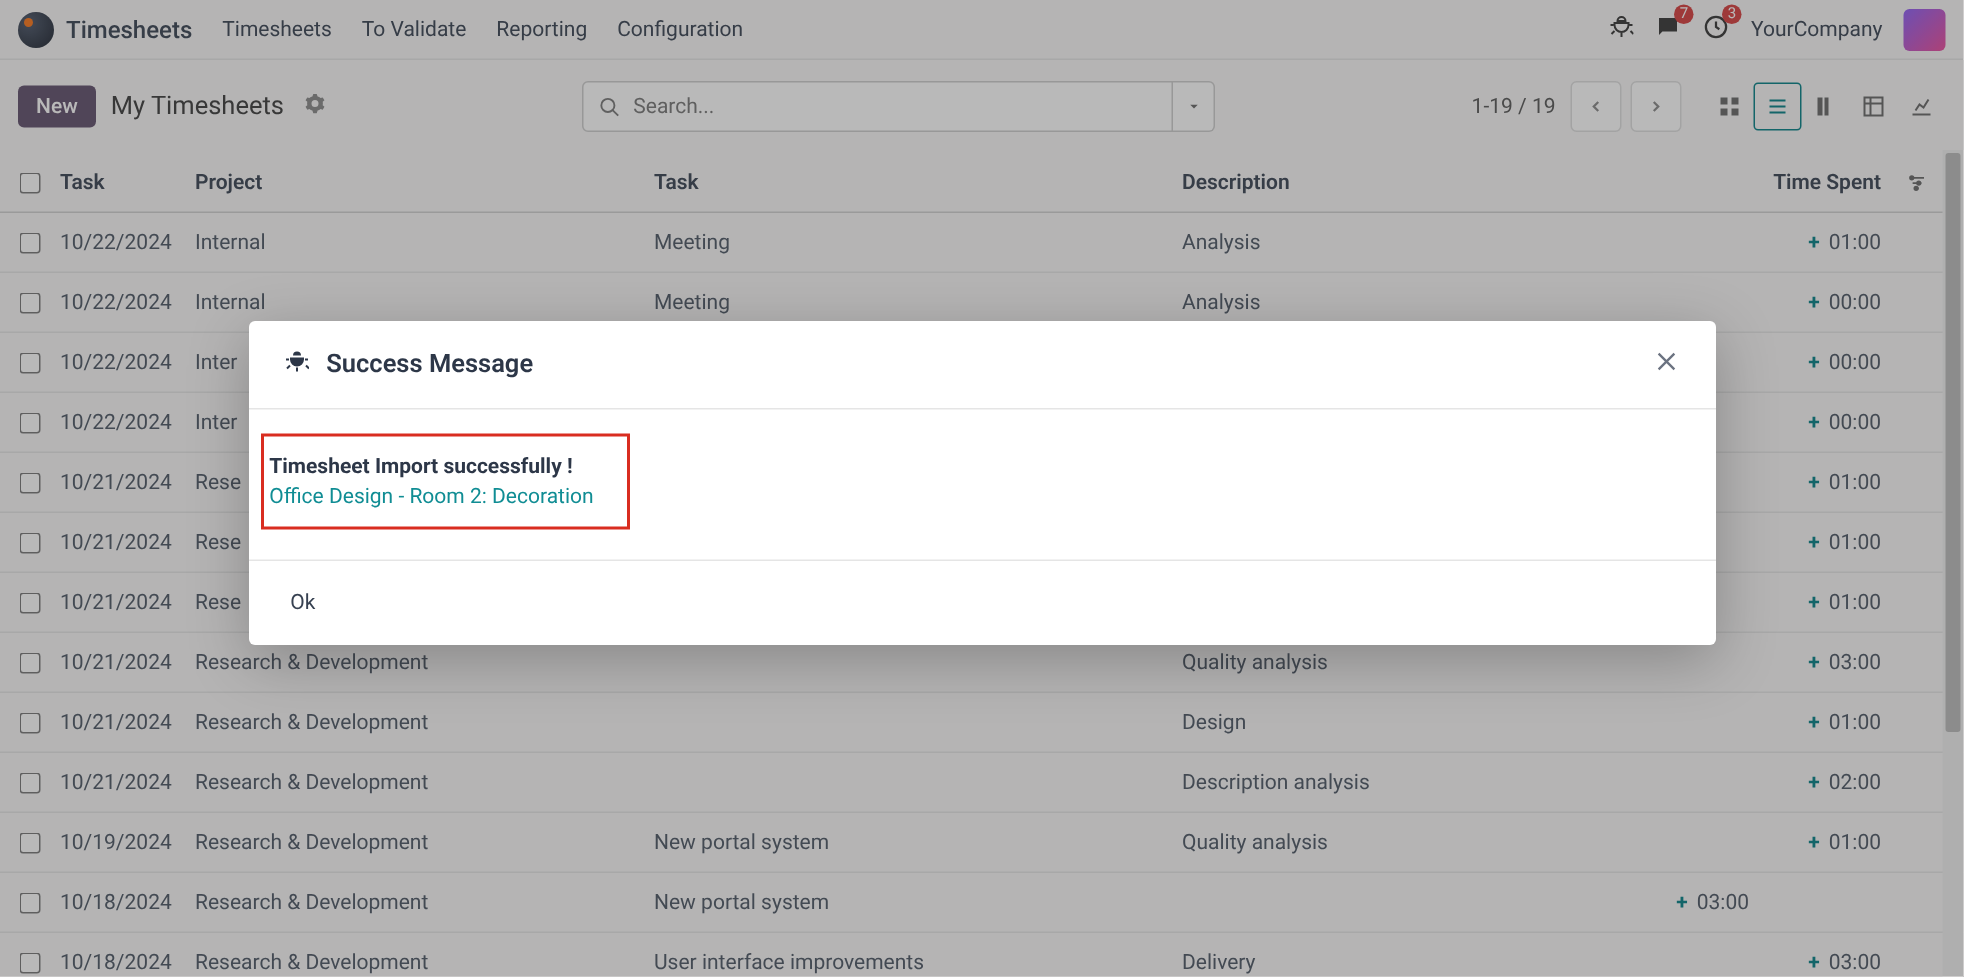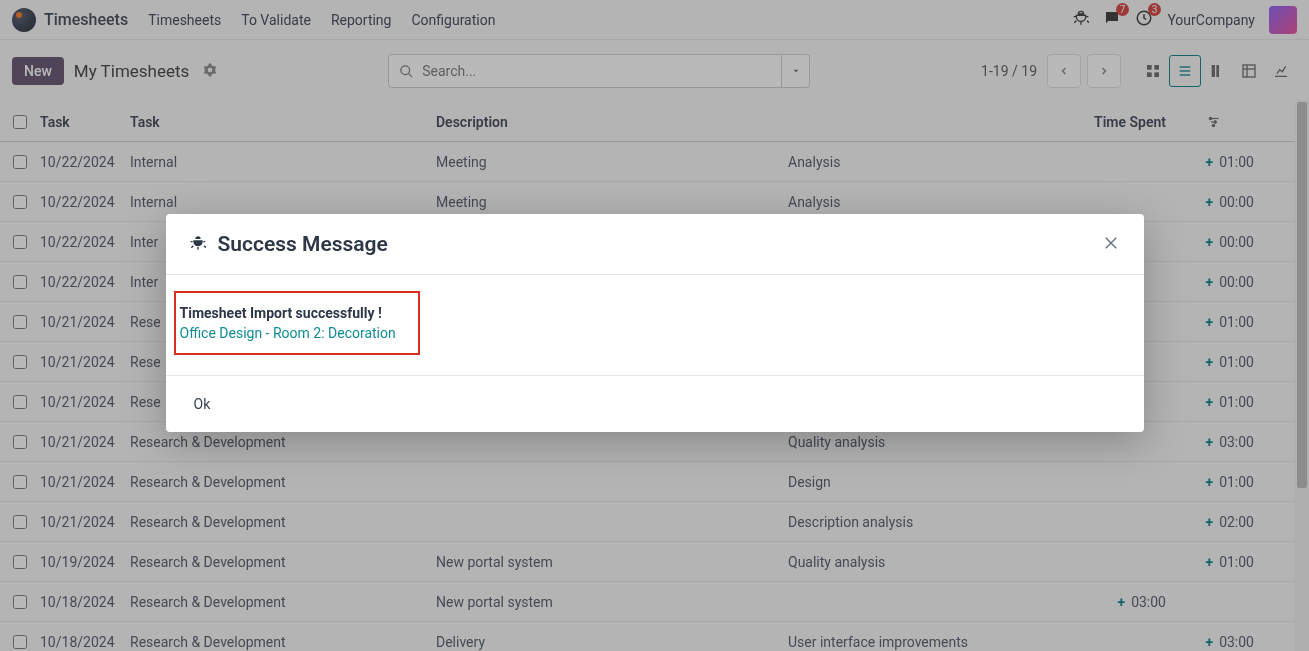--- a/index.html
+++ b/index.html
@@ -47,21 +47,21 @@
     .filter-icon { display: flex; justify-content: center; color: #666; }
     
     
     .sbar { position: absolute; right: 0; top: 100px; width: 14px; height: calc(100% - 100px); background: #f0f0f0; }
     .sbar-thumb { width: 10px; margin: 2px; background: #bbb; border-radius: 2px; height: 70%; }
     
     
     .overlay { position: absolute; inset: 0; background: rgba(55,55,55,0.35); display: flex; align-items: flex-start; justify-content: center; }
     .modal { margin-top: 214px; width: 978px; background: #fff; border-radius: 4px; box-shadow: 0 10px 40px rgba(0,0,0,.25); }
     .m-head { display: flex; align-items: center; padding: 18px 24px; border-bottom: 1px solid #e5e5e5; }
-    .m-title { font-size: 21px; font-weight: 600; color: #2d3748; }
+    .m-title { font-size: 17px; font-weight: 600; color: #2d3748; }
     .m-close { margin-left: auto; cursor: pointer; color: #6b7280; }
     .m-body { padding: 16px 0 20px 8px; }
     .callout { border: 2px solid #d92d20; margin: 0 8px 0 0; padding: 12px 8px 12px 4px; width: 246px; }
     .callout .line1 { font-weight: 700; color: #2d3748; }
     .callout .line2 { color: #108d94; margin-top: 4px; }
     .m-foot { border-top: 1px solid #e5e5e5; padding: 20px 28px; }
     .ok { color: #374151; cursor: pointer; }
     .bug-ic { margin-right: 12px; color: #2d3748; }
   </style>
 </head>
@@ -173,20 +173,21 @@
     </div>
   </div>
 </div>
 
 <div class="tbl">
   <div class="thead">
     <div class="cb">
         <input type="checkbox" style="">
       </div>
     <div>Task</div>
+    <div>Project</div>
     <div>Task</div>
     <div>Description</div>
     <div class="th-time">Time Spent</div>
     <div class="filter-icon">
       <svg width="14" height="14" viewBox="0 0 24 24" fill="none" stroke="currentColor" stroke-width="2">
           <line x1="4" y1="6" x2="20" y2="6"></line>
           <line x1="7" y1="12" x2="17" y2="12"></line>
           <line x1="10" y1="18" x2="14" y2="18"></line>
           <circle cx="6" cy="6" r="2" fill="currentColor"></circle>
           <circle cx="14" cy="12" r="2" fill="currentColor"></circle>
@@ -325,22 +326,22 @@
         <div>New portal system</div>
         <div class="td-time"><span class="plus">+</span>03:00</div>
         <div></div>
       </div>
       <div class="row">
         <div class="cb">
           <input type="checkbox" style="">
         </div>
         <div>10/18/2024</div>
         <div>Research &amp; Development</div>
+        <div>User interface improvements</div>
         <div>Delivery</div>
-        <div>User interface improvements</div>
         <div class="td-time"><span class="plus">+</span>03:00</div>
         <div></div>
       </div>
     </div>
 </div>
 
 <div class="sbar">
     <div class="sbar-thumb"></div>
   </div>
 

